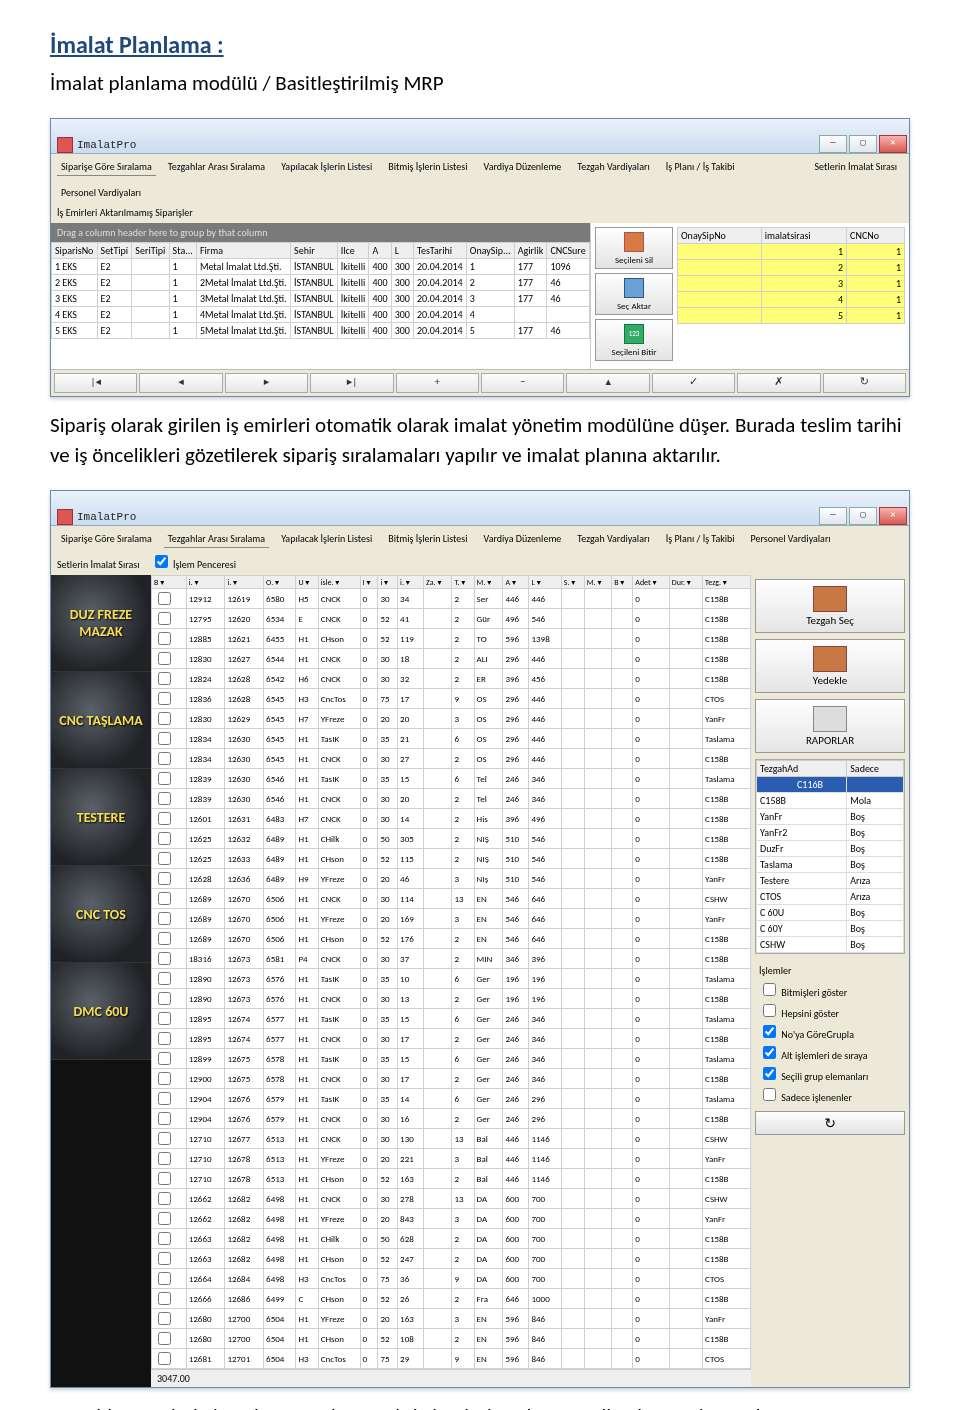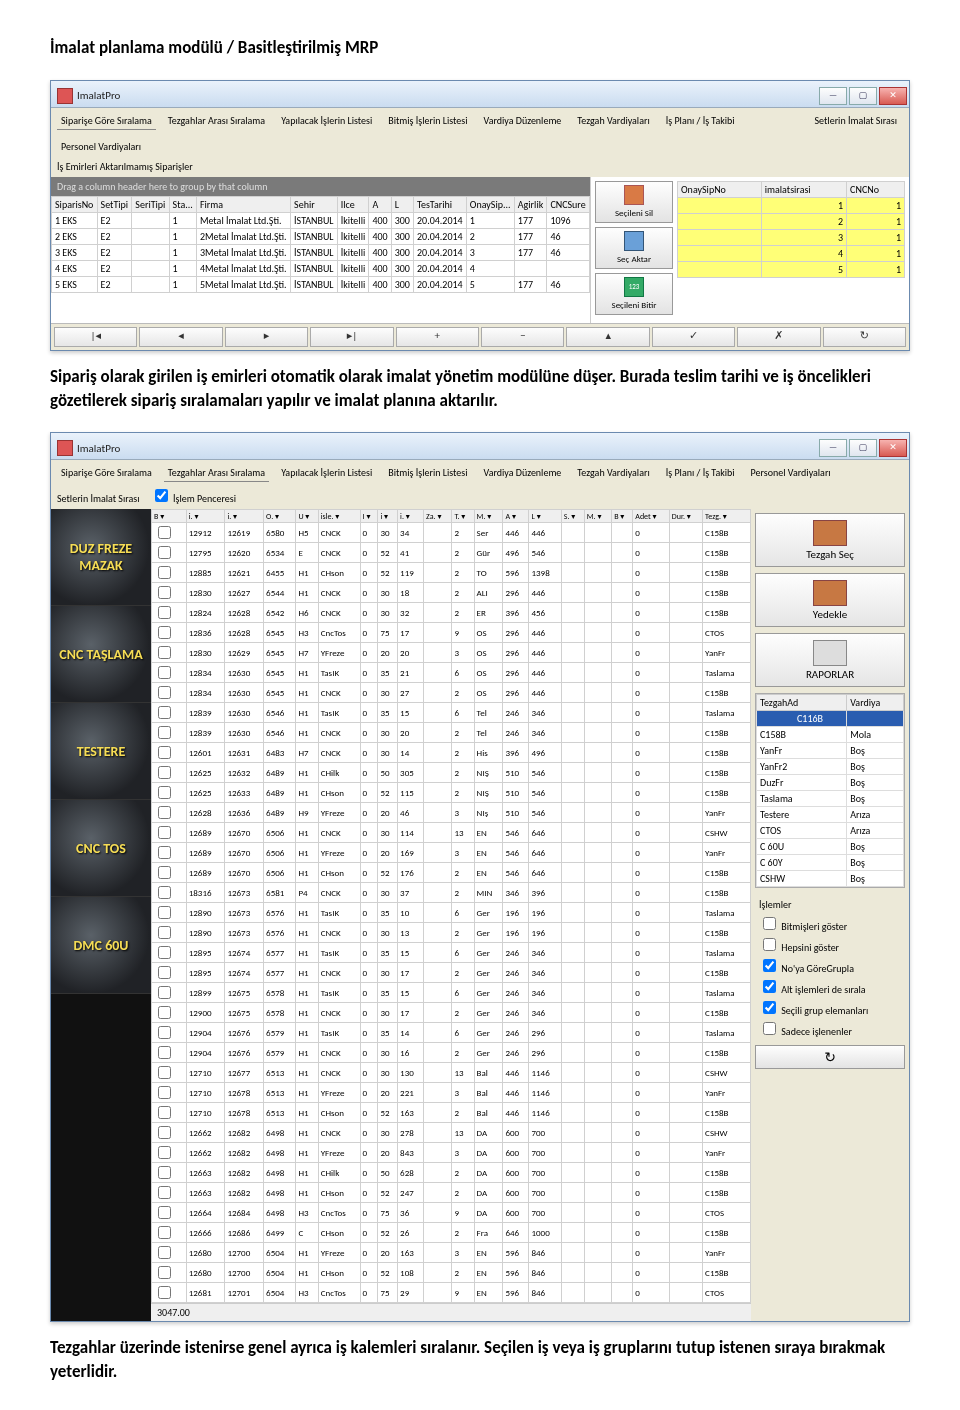--- a/index.html
+++ b/index.html
@@ -13,42 +13,42 @@
     padding: 30px 50px;
   }
   h1.title {
     color: #1f497d;
     text-decoration: underline;
     font-size: 24px;
     margin: 0 0 10px 0;
     font-weight: bold;
   }
   .para {
-    font-size: 17px;
+    font-size: 21px;
     line-height: 1.4;
     margin: 6px 0 20px 0;
-    font-weight: bold;
   }
 
   
   .window {
     border: 1px solid #6b8aaf;
     background: #f3f3f3;
     box-shadow: 0 2px 4px rgba(0,0,0,0.2);
     margin: 14px 0;
     font-size: 10px;
   }
   .window .chrome {
     display: flex;
     justify-content: space-between;
-    align-items: center;
+    align-items: flex-end;
     height: 22px;
     background: linear-gradient(#eaf2fb, #cadcf0);
     border-bottom: 1px solid #9ab;
-    padding: 4px 2px 0 6px;
+    padding: 12px 2px 0 6px;
+    font-family: Liberation Mono, monospace;
   }
   .chrome .wtitle {
     display: flex;
     align-items: center;
     gap: 4px;
     color: #222;
     font-size: 11px;
   }
   .wicon {
     width: 14px; height: 14px;
@@ -185,20 +185,21 @@
     display:flex; align-items:center; justify-content:center; font-size:14px;
   }
   .footer-sum {
     font-size:10px; padding:2px 6px; background:#efefef; border-top:1px solid #ccc;
   }
 </style>
 </head>
 <body>
 
 <div class="page">
+  <h1 class="title">İmalat Planlama :</h1>
   <p class="para">İmalat planlama modülü / Basitleştirilmiş MRP</p>
 
   <div class="window">
     <div class="chrome">
       <div class="wtitle">
         <span class="wicon"></span>
         <span>ImalatPro</span>
       </div>
       <div class="wbtns">
         <div class="wbtn">—</div>
@@ -1340,21 +1341,21 @@
         <div class="bigbtn">
           <div class="bigicon print"></div>
           <span>RAPORLAR</span>
         </div>
 
         <div class="statgrid">
           <table>
             <thead>
                 <tr id="w2shdr">
                   <th>TezgahAd</th>
-                  <th>Vardiya</th>
+                  <th>Sadece</th>
                 </tr>
               </thead>
             <tbody id="w2sbody">
                 <tr class="sel">
                   <td>C116B</td>
                   <td></td>
                 </tr>
                 <tr>
                   <td>C158B</td>
                   <td>Mola</td>
@@ -1398,21 +1399,21 @@
               </tbody>
           </table>
         </div>
 
         <div class="optbox">
           <div class="opthdr">İşlemler</div>
           <div id="w2opts">
               <label><input type="checkbox" style=""><span> Bitmişleri göster</span></label>
               <label><input type="checkbox" style=""><span> Hepsini göster</span></label>
               <label><input type="checkbox" checked="" style=""><span> No'ya GöreGrupla</span></label>
-              <label><input type="checkbox" checked="" style=""><span> Alt işlemleri de sırala</span></label>
+              <label><input type="checkbox" checked="" style=""><span> Alt işlemleri de sıraya</span></label>
               <label><input type="checkbox" checked="" style=""><span> Seçili grup elemanları</span></label>
               <label><input type="checkbox" style=""><span> Sadece işlenenler</span></label>
             </div>
         </div>
 
         <div class="refreshbtn">↻</div>
       </div>
     </div>
   </div>
 

